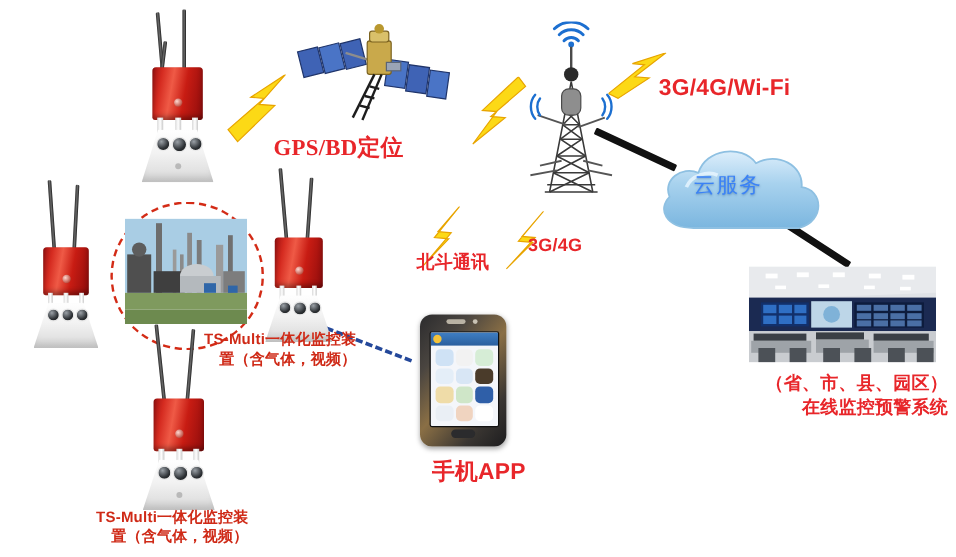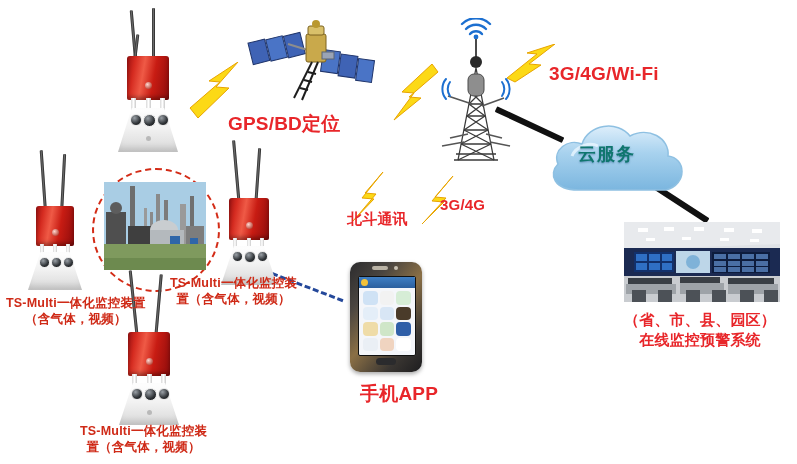--- a/index.html
+++ b/index.html
@@ -6,21 +6,21 @@
   body{width:797px;height:464px;position:relative;overflow:hidden;
        font-family:"Liberation Sans","DejaVu Sans",sans-serif;}
   #stage{position:absolute;left:0;top:0;width:797px;height:464px;background:#ffffff;}
 
   
   .lbl{position:absolute;color:#d8230f;font-weight:bold;line-height:1.25;
        white-space:pre;letter-spacing:.2px;}
   .lbl.dev{font-size:12.5px;color:#cf2a17;}
   .lbl.big{font-size:19px;color:#e8262a;font-weight:bold;}
   .lbl.mid{font-size:15px;color:#e8262a;font-weight:bold;}
-  .lbl.ctr{text-align:center;}
+  .lbl.ctr{text-align:right;}
 
   
   .device{position:absolute;}
   .dev-ant{position:absolute;background:linear-gradient(90deg,#2b2b2b,#6a6a6a,#1d1d1d);
            border-radius:1px;transform-origin:bottom center;}
   .dev-body{position:absolute;border-radius:3px 3px 2px 2px;
             background:linear-gradient(100deg,#9e1111 0%,#d52b20 18%,#ef5a46 38%,#c81c13 62%,#8d0c0c 100%);
             box-shadow:inset 0 -3px 4px rgba(0,0,0,.35);}
   .dev-body:after{content:"";position:absolute;left:42%;top:58%;width:7px;height:7px;
             border-radius:50%;background:radial-gradient(circle at 35% 35%,#ffd8d0,#a01608);}
@@ -37,21 +37,21 @@
   .bolt{position:absolute;}
 
   
   .sat{position:absolute;}
 
   
   .tower{position:absolute;}
 
   
   .cloud-wrap{position:absolute;}
-  .cloud-text{position:absolute;color:#0f766e;font-weight:bold;font-size:18px;
+  .cloud-text{position:absolute;color:#3b82f6;font-weight:normal;font-size:18px;
               text-shadow:0 1px 2px rgba(20,70,120,.45);letter-spacing:1px;text-align:center;}
 
   
   .plantcircle{position:absolute;border:2px dashed #d32b16;border-radius:50%;}
   .photo{position:absolute;overflow:hidden;}
 
   
   .thickline{position:absolute;background:#111;transform-origin:left center;border-radius:1px;}
   .dashline{position:absolute;transform-origin:left center;
             border-top:3px dashed #24489a;}
@@ -357,30 +357,28 @@
     <div class="dev-neck" style="left:37px;top:104px;width:5px;height:13px;"></div>
     <div class="dev-neck" style="left:51px;top:104px;width:5px;height:13px;"></div>
     <div class="dev-cone" style="left:9px;top:113px;width:60px;height:42px;clip-path:polygon(23% 0%,77% 0%,100% 100%,0% 100%);"></div>
     <div class="dev-lens" style="left:21px;top:118px;width:10px;height:10px;"></div>
     <div class="dev-lens" style="left:34px;top:118px;width:11px;height:11px;"></div>
     <div class="dev-lens" style="left:48px;top:118px;width:10px;height:10px;"></div>
     <div class="dev-dot" style="left:37px;top:140px;width:5px;height:5px;"></div>
   </div>
 
 
-  <div class="lbl dev ctr" style="left:6px;top:296px;">TS-Multi一体化监控装置
-（含气体，视频）</div>
 
   <div class="lbl dev ctr" style="left:170px;top:276px;">TS-Multi一体化监控装
 置（含气体，视频）</div>
 
   <div class="lbl dev ctr" style="left:80px;top:424px;">TS-Multi一体化监控装
 置（含气体，视频）</div>
 
-  <div class="lbl big" style="left:228px;top:112px;">GPS/BD定位</div>
+  <div class="lbl big" style="left:228px;top:112px;font-family:Liberation Serif, serif;">GPS/BD定位</div>
 
   <div class="lbl mid" style="left:347px;top:210px;">北斗通讯</div>
 
   <div class="lbl mid" style="left:440px;top:196px;">3G/4G</div>
 
   <div class="lbl big" style="left:549px;top:62px;">3G/4G/Wi-Fi</div>
 
 
   <div class="lbl big" style="left:360px;top:382px;">手机APP</div>
 

